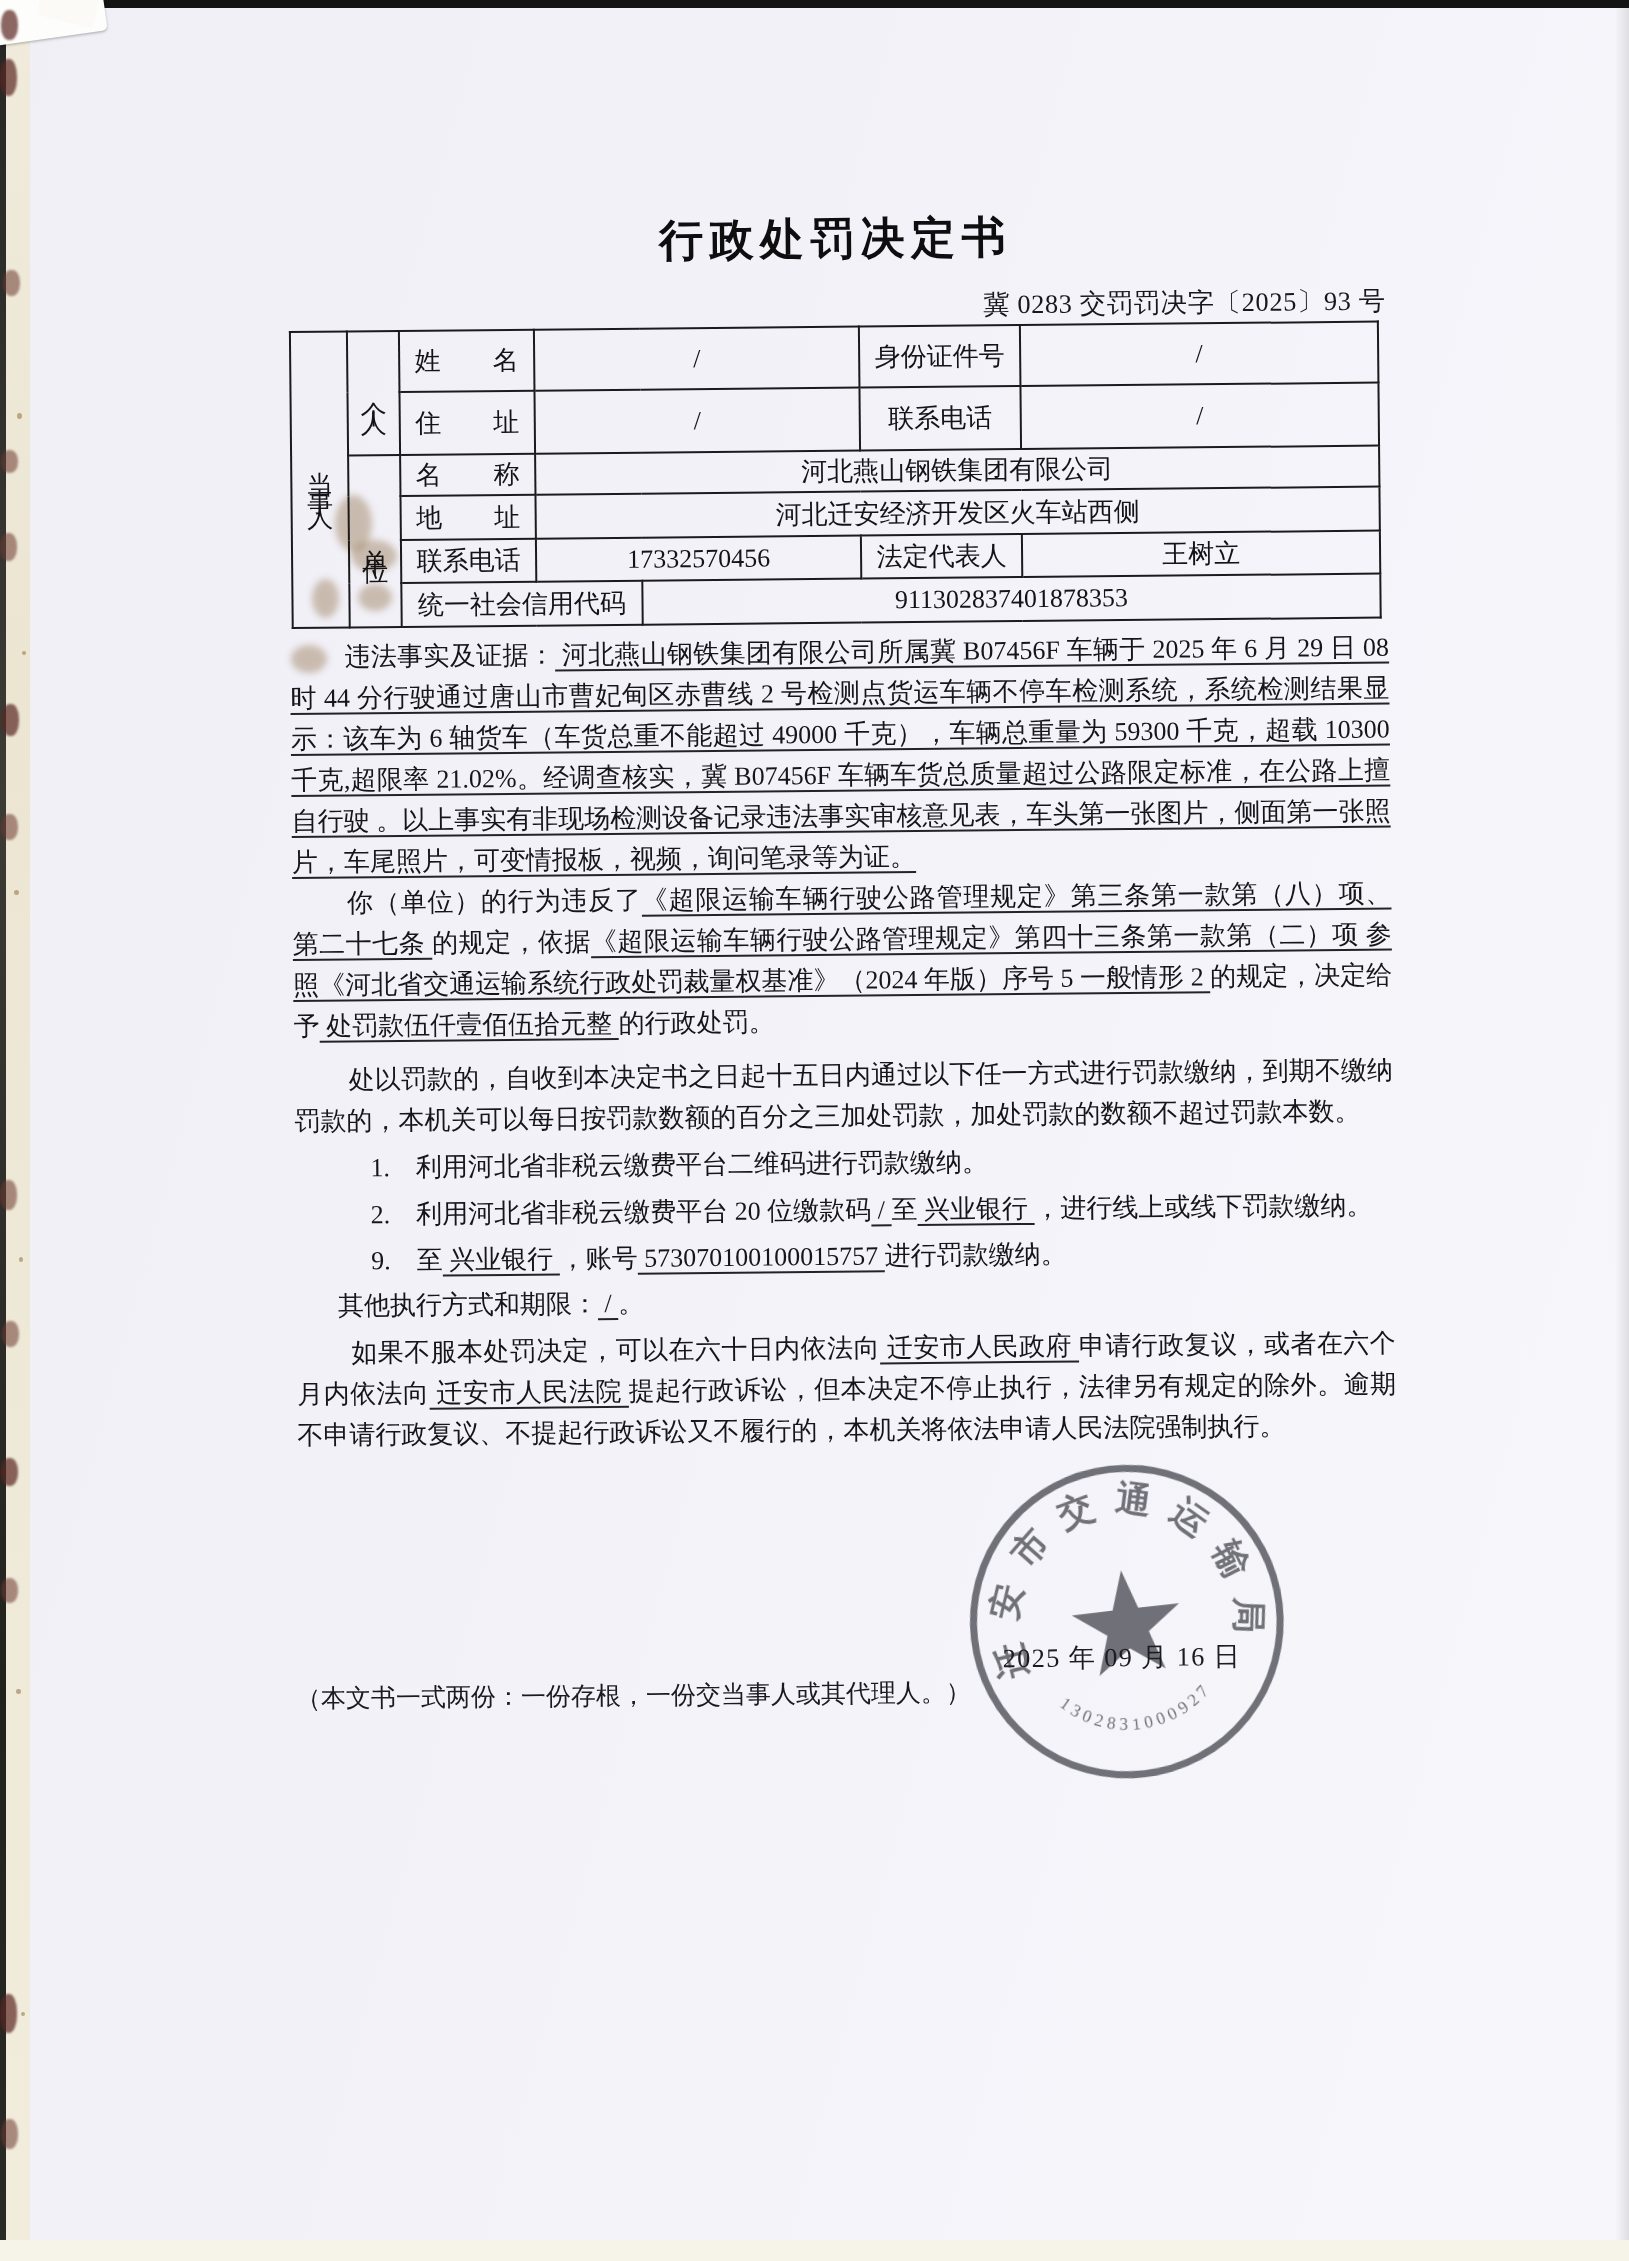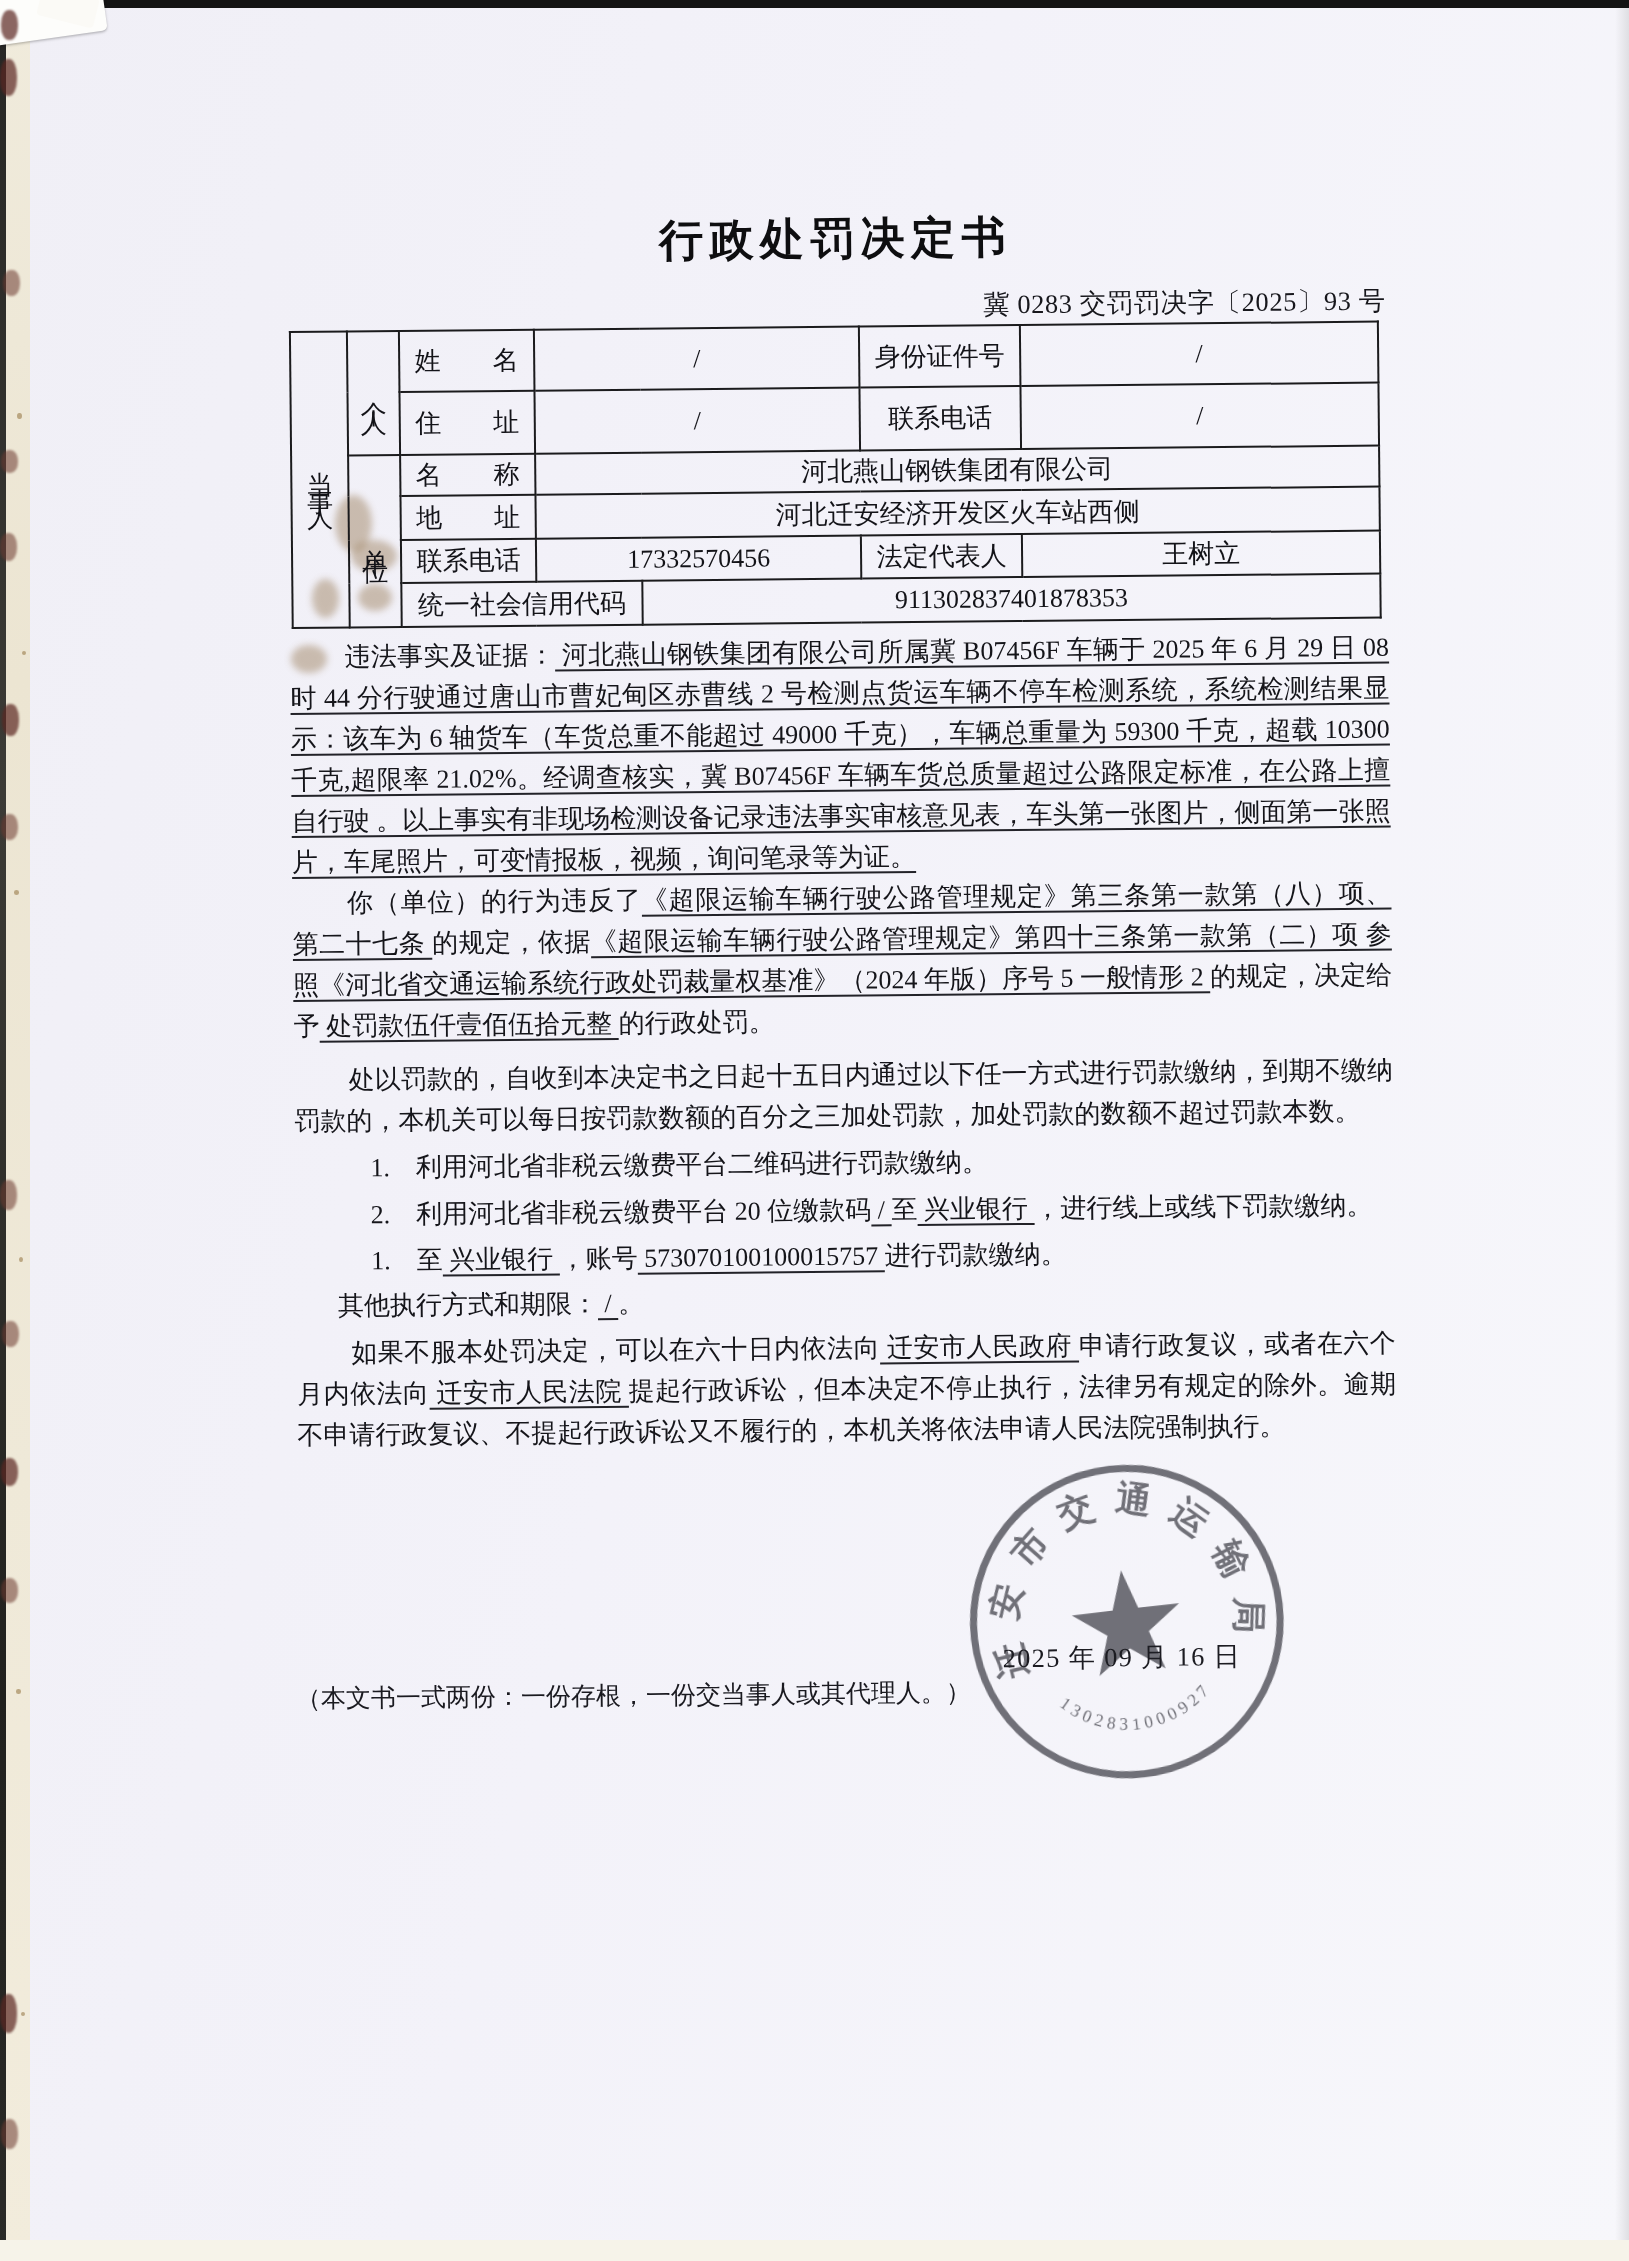--- a/index.html
+++ b/index.html
@@ -148,21 +148,21 @@
     </tr>
   </tbody>
     </table>
 
   <div class="bodytext">
       <p class="para"><span>违法事实及证据：</span><span class="u">&nbsp;河北燕山钢铁集团有限公司所属冀 B07456F 车辆于 2025 年 6 月 29 日 08 时 44 分行驶通过唐山市曹妃甸区赤曹线 2 号检测点货运车辆不停车检测系统，系统检测结果显示：该车为 6 轴货车（车货总重不能超过 49000 千克），车辆总重量为 59300 千克，超载 10300 千克,超限率 21.02%。经调查核实，冀 B07456F 车辆车货总质量超过公路限定标准，在公路上擅自行驶 。以上事实有非现场检测设备记录违法事实审核意见表，车头第一张图片，侧面第一张照片，车尾照片，可变情报板，视频，询问笔录等为证。</span></p>
       <p class="para"><span>你（单位）的行为违反了</span><span class="u">《超限运输车辆行驶公路管理规定》第三条第一款第（八）项、 第二十七条 </span><span>的规定，依据</span><span class="u">《超限运输车辆行驶公路管理规定》第四十三条第一款第（二）项 参照《河北省交通运输系统行政处罚裁量权基准》（2024 年版）序号 5 一般情形 2 </span><span>的规定，决定给予</span><span class="u"> 处罚款伍仟壹佰伍拾元整 </span><span>的行政处罚。</span></p>
       <p class="para mt"><span>处以罚款的，自收到本决定书之日起十五日内通过以下任一方式进行罚款缴纳，到期不缴纳罚款的，本机关可以每日按罚款数额的百分之三加处罚款，加处罚款的数额不超过罚款本数。</span></p>
       <p class="para list mtsm"><span>1.　利用河北省非税云缴费平台二维码进行罚款缴纳。</span></p>
       <p class="para list"><span>2.　利用河北省非税云缴费平台 20 位缴款码</span><span class="u">&nbsp;/&nbsp;</span><span>至</span><span class="u">&nbsp;兴业银行&nbsp;</span><span>，进行线上或线下罚款缴纳。</span></p>
-      <p class="para list"><span>1.　至</span><span class="u">&nbsp;兴业银行&nbsp;</span><span>，账号</span><span class="u">&nbsp;573070100100015757&nbsp;</span><span>进行罚款缴纳。</span></p>
+      <p class="para list"><span>9.　至</span><span class="u">&nbsp;兴业银行&nbsp;</span><span>，账号</span><span class="u">&nbsp;573070100100015757&nbsp;</span><span>进行罚款缴纳。</span></p>
       <p class="para other"><span>其他执行方式和期限：</span><span class="u">&nbsp;/&nbsp;</span><span>。</span></p>
       <p class="para mtsm"><span>如果不服本处罚决定，可以在六十日内依法向</span><span class="u">&nbsp;迁安市人民政府&nbsp;</span><span>申请行政复议，或者在六个月内依法向</span><span class="u">&nbsp;迁安市人民法院&nbsp;</span><span>提起行政诉讼，但本决定不停止执行，法律另有规定的除外。逾期不申请行政复议、不提起行政诉讼又不履行的，本机关将依法申请人民法院强制执行。</span></p>
     </div>
 
   <svg class="seal" viewBox="0 0 520 520">
     <defs>
       <path id="arcTop" d="M 97.5 309.7 A 170 170 0 1 1 422.5 309.7"></path>
       <path id="arcBot" d="M 122.4 356.4 A 168 168 0 0 0 397.6 356.4"></path>
     </defs>
     <circle cx="260" cy="260" r="238" fill="none" stroke="currentColor" stroke-width="11"></circle>

